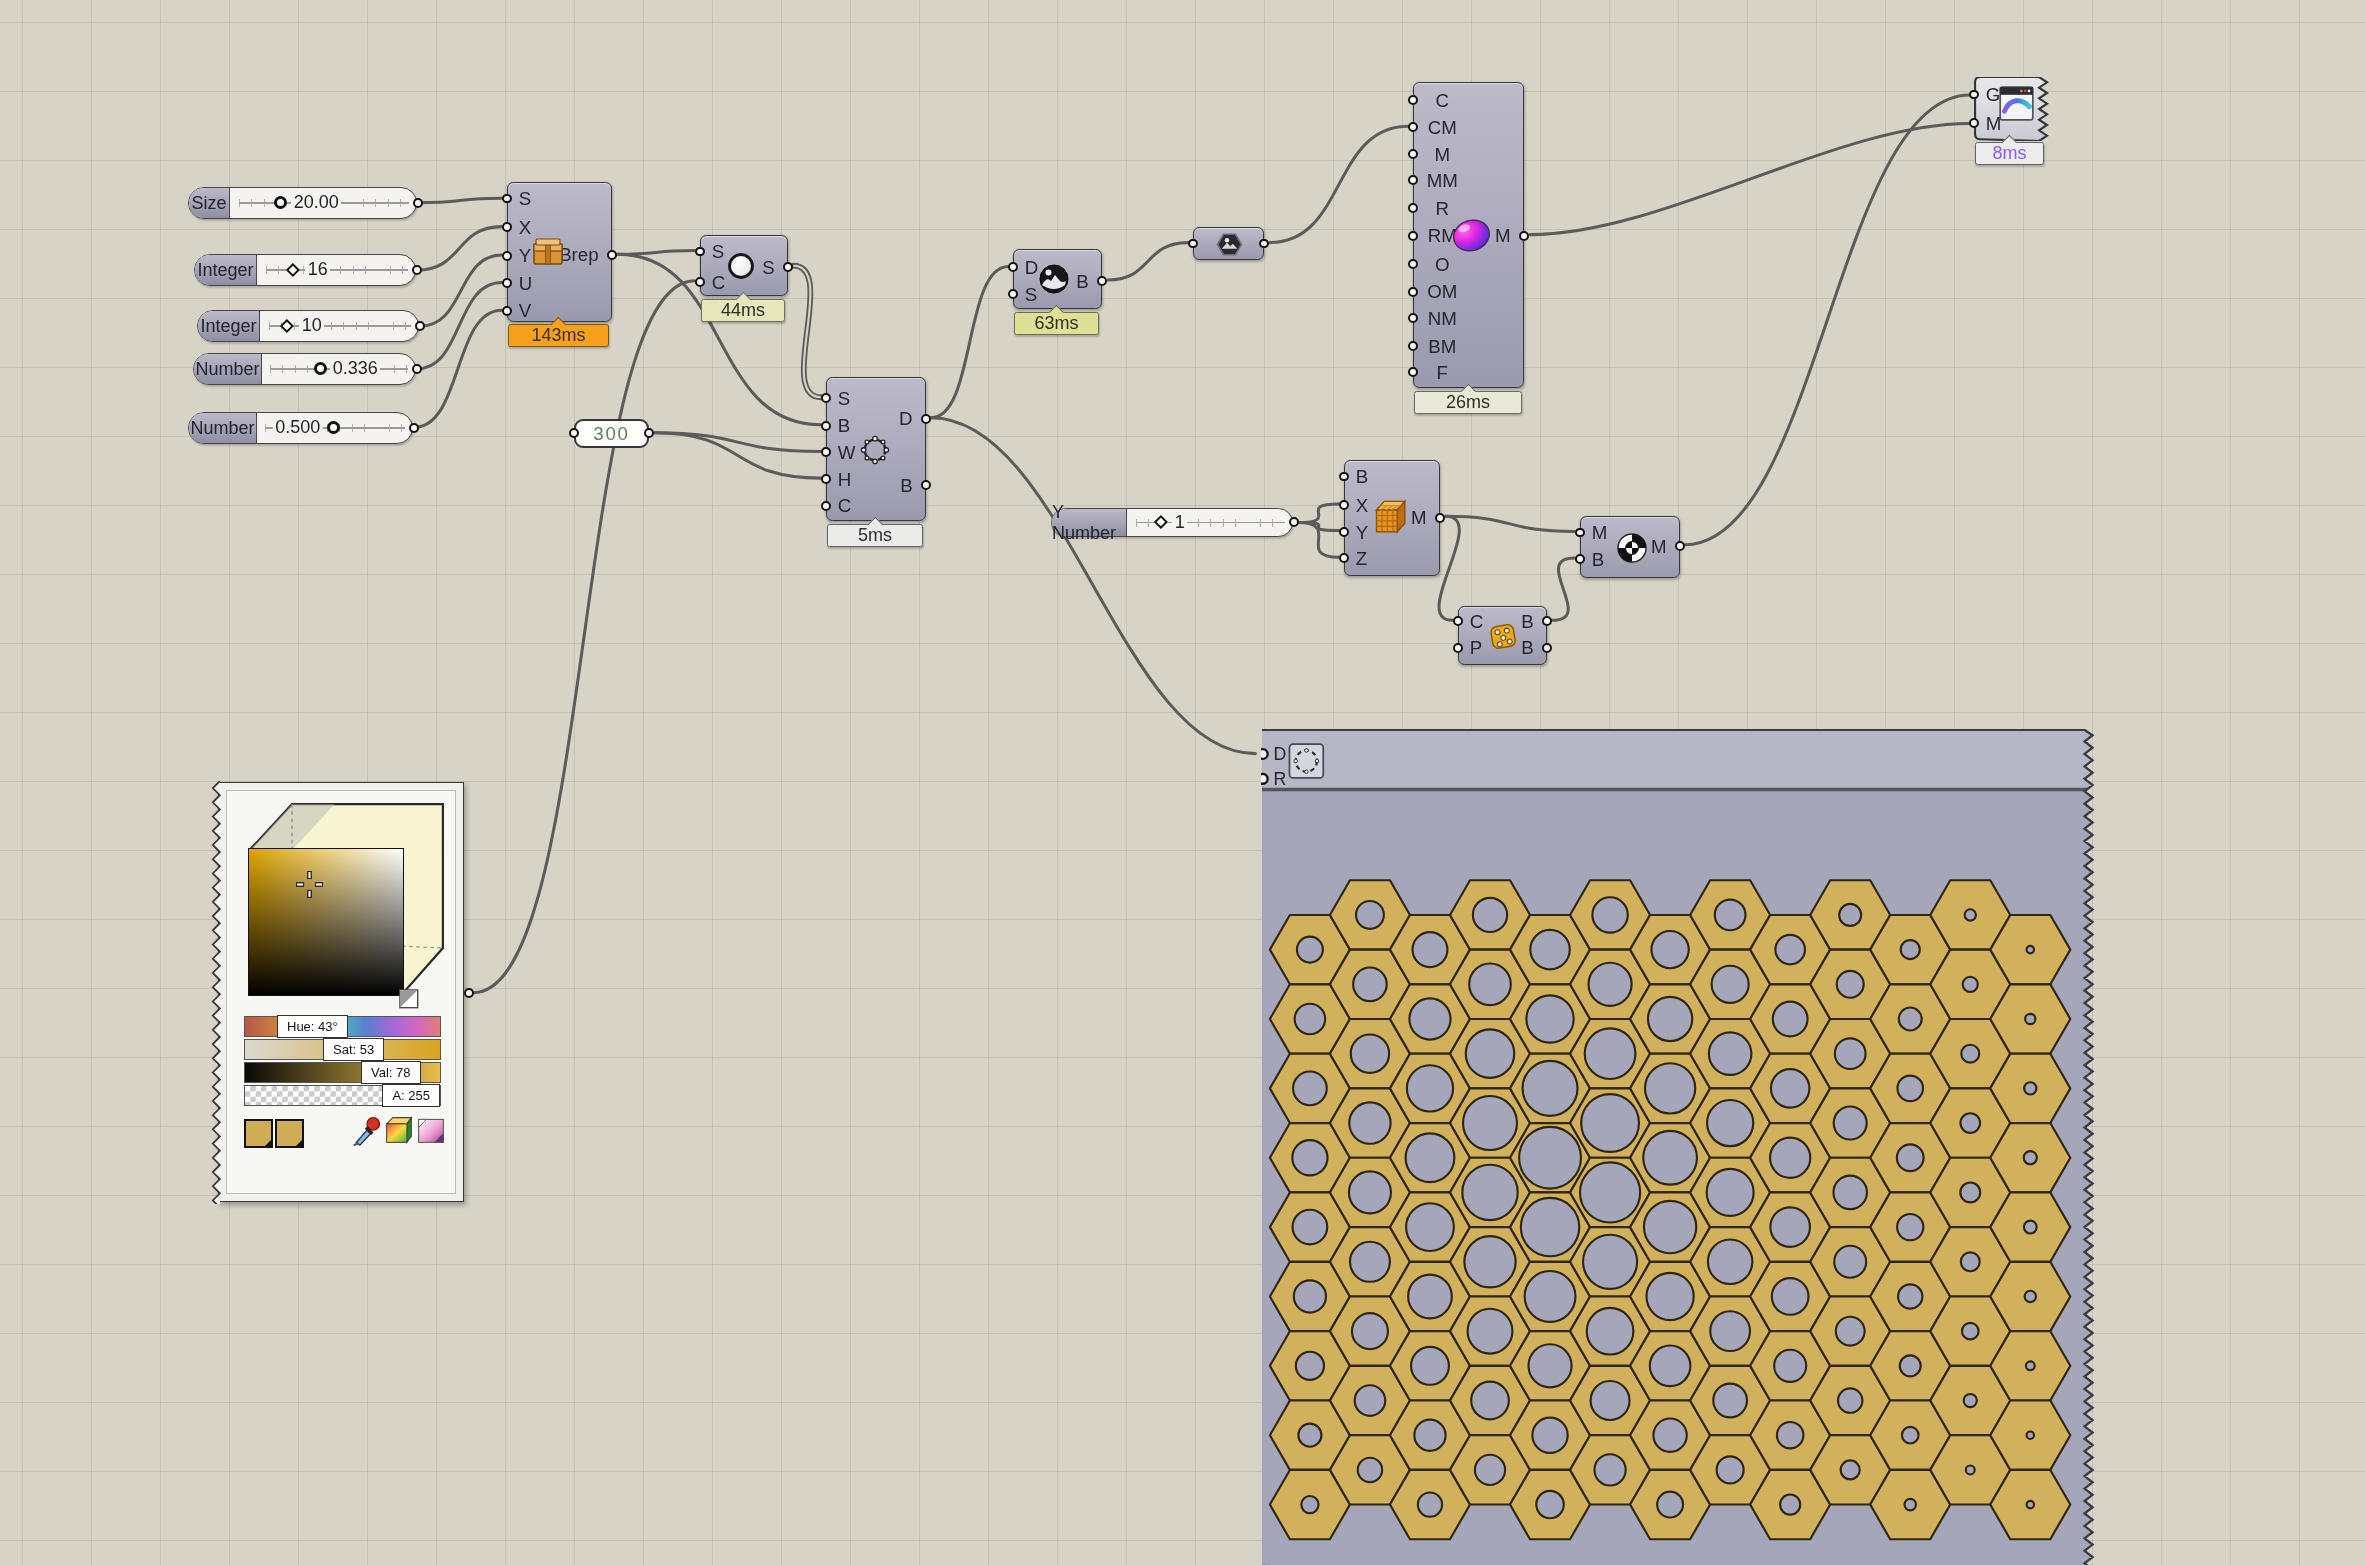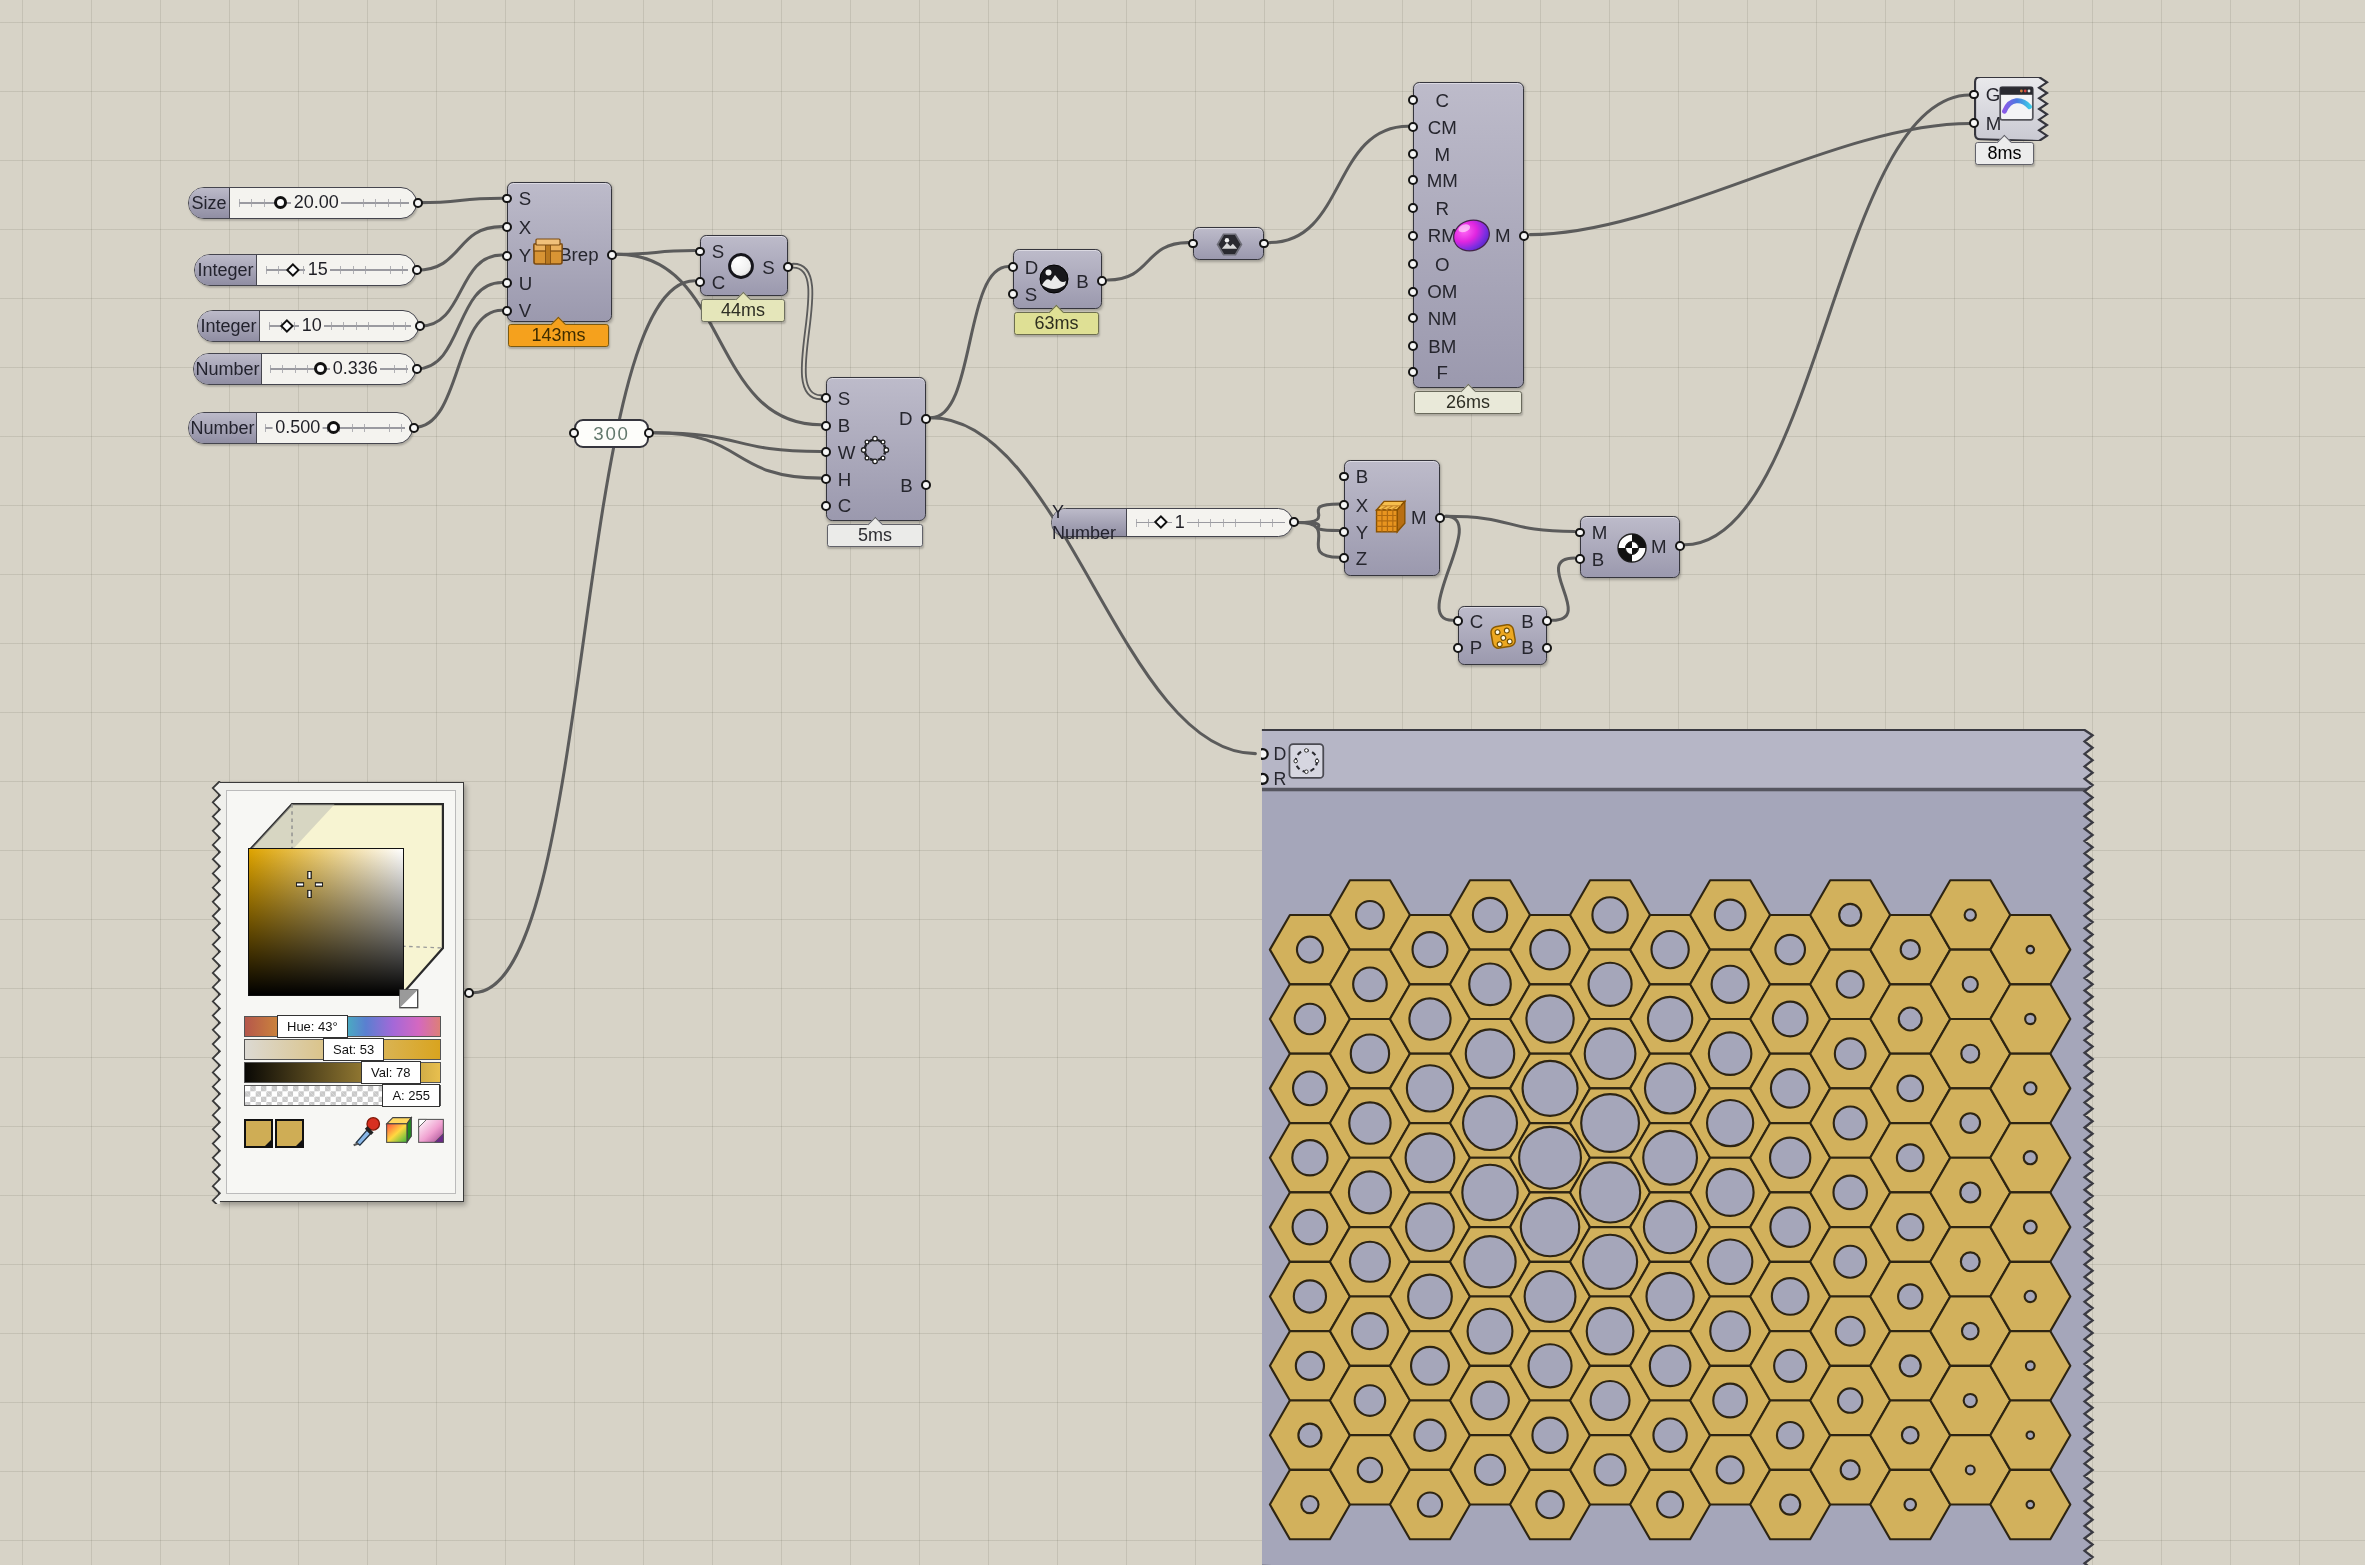--- a/index.html
+++ b/index.html
@@ -562,21 +562,21 @@
         <div class="plabel" style="left: 10.7px; top: 34px;">M</div>
         <div class="grip" style="left: -6.2px; top: 40px;"></div>
         <div class="icon" style="left: 23px; top: 7.1px;"><svg width="37" height="37" viewBox="0 0 34 34">
             <rect x="2" y="2" width="30" height="30" rx="2" fill="#f4f4f6" stroke="#55555c" stroke-width="1.6"></rect>
        <rect x="2" y="2" width="30" height="7" fill="#2a2a30"></rect>
        <circle cx="25" cy="5.5" r="1.3" fill="#d04040"></circle>
             <circle cx="28.5" cy="5.5" r="1.3" fill="#e0e0e0"></circle>
             <circle cx="21.5" cy="5.5" r="1.3" fill="#d08040"></circle>
        <path d="M6 24 C 11 12, 22 12, 29 20" fill="none" stroke="url(#prevg)" stroke-width="4.5" stroke-linecap="round"></path>
           </svg></div>
-        <div class="tag" style="left: 0px; top: 64px; width: 59px; background: rgb(236, 236, 236); border-color: rgb(98, 98, 106); color: #000000;"><div class="notch" style="border-color: rgb(98, 98, 106);"></div><span style="position: relative; z-index: 1;">8ms</span></div>
+        <div class="tag" style="left: 0px; top: 64px; width: 69px; background: rgb(236, 236, 236); border-color: rgb(98, 98, 106); color: #8b5cf6;"><div class="notch" style="border-color: rgb(98, 98, 106);"></div><span style="position: relative; z-index: 1;">8ms</span></div>
       </div>
       <div class="node" style="left: 1344px; top: 460px; width: 96px; height: 116px;">
         <div class="plabel" style="left: 10.7px; top: 4.4px;">B</div>
         <div class="grip" style="left: -6.2px; top: 10.7px;"></div>
         <div class="plabel" style="left: 10.7px; top: 33px;">X</div>
         <div class="grip" style="left: -6.2px; top: 39px;"></div>
         <div class="plabel" style="left: 10.7px; top: 60px;">Y</div>
         <div class="grip" style="left: -6.2px; top: 66px;"></div>
         <div class="plabel" style="left: 10.7px; top: 86px;">Z</div>
         <div class="grip" style="left: -6.2px; top: 92px;"></div>
@@ -637,21 +637,21 @@
           <div class="sval" style="left: 52px;">20.00</div>
         </div>
         <div class="grip" style="right: -7.1px; top: 9.8px;"></div>
       </div>
       <div class="slider" style="left: 194px; top: 254px; width: 222px; height: 32px;">
         <div class="lbox" style="width: 62px;">Integer</div>
         <div class="track" style="left: 71px;">
           <div class="tline"></div>
           <div class="ticks"></div>
           <div class="knob-diamond" style="left: 22px;"></div>
-          <div class="sval" style="left: 39px;">15</div>
+          <div class="sval" style="left: 39px;">16</div>
         </div>
         <div class="grip" style="right: -7.1px; top: 9.8px;"></div>
       </div>
       <div class="slider" style="left: 197px; top: 310px; width: 222px; height: 32px;">
         <div class="lbox" style="width: 62px;">Integer</div>
         <div class="track" style="left: 71px;">
           <div class="tline"></div>
           <div class="ticks"></div>
           <div class="knob-diamond" style="left: 13.3px;"></div>
           <div class="sval" style="left: 30px;">10</div>

